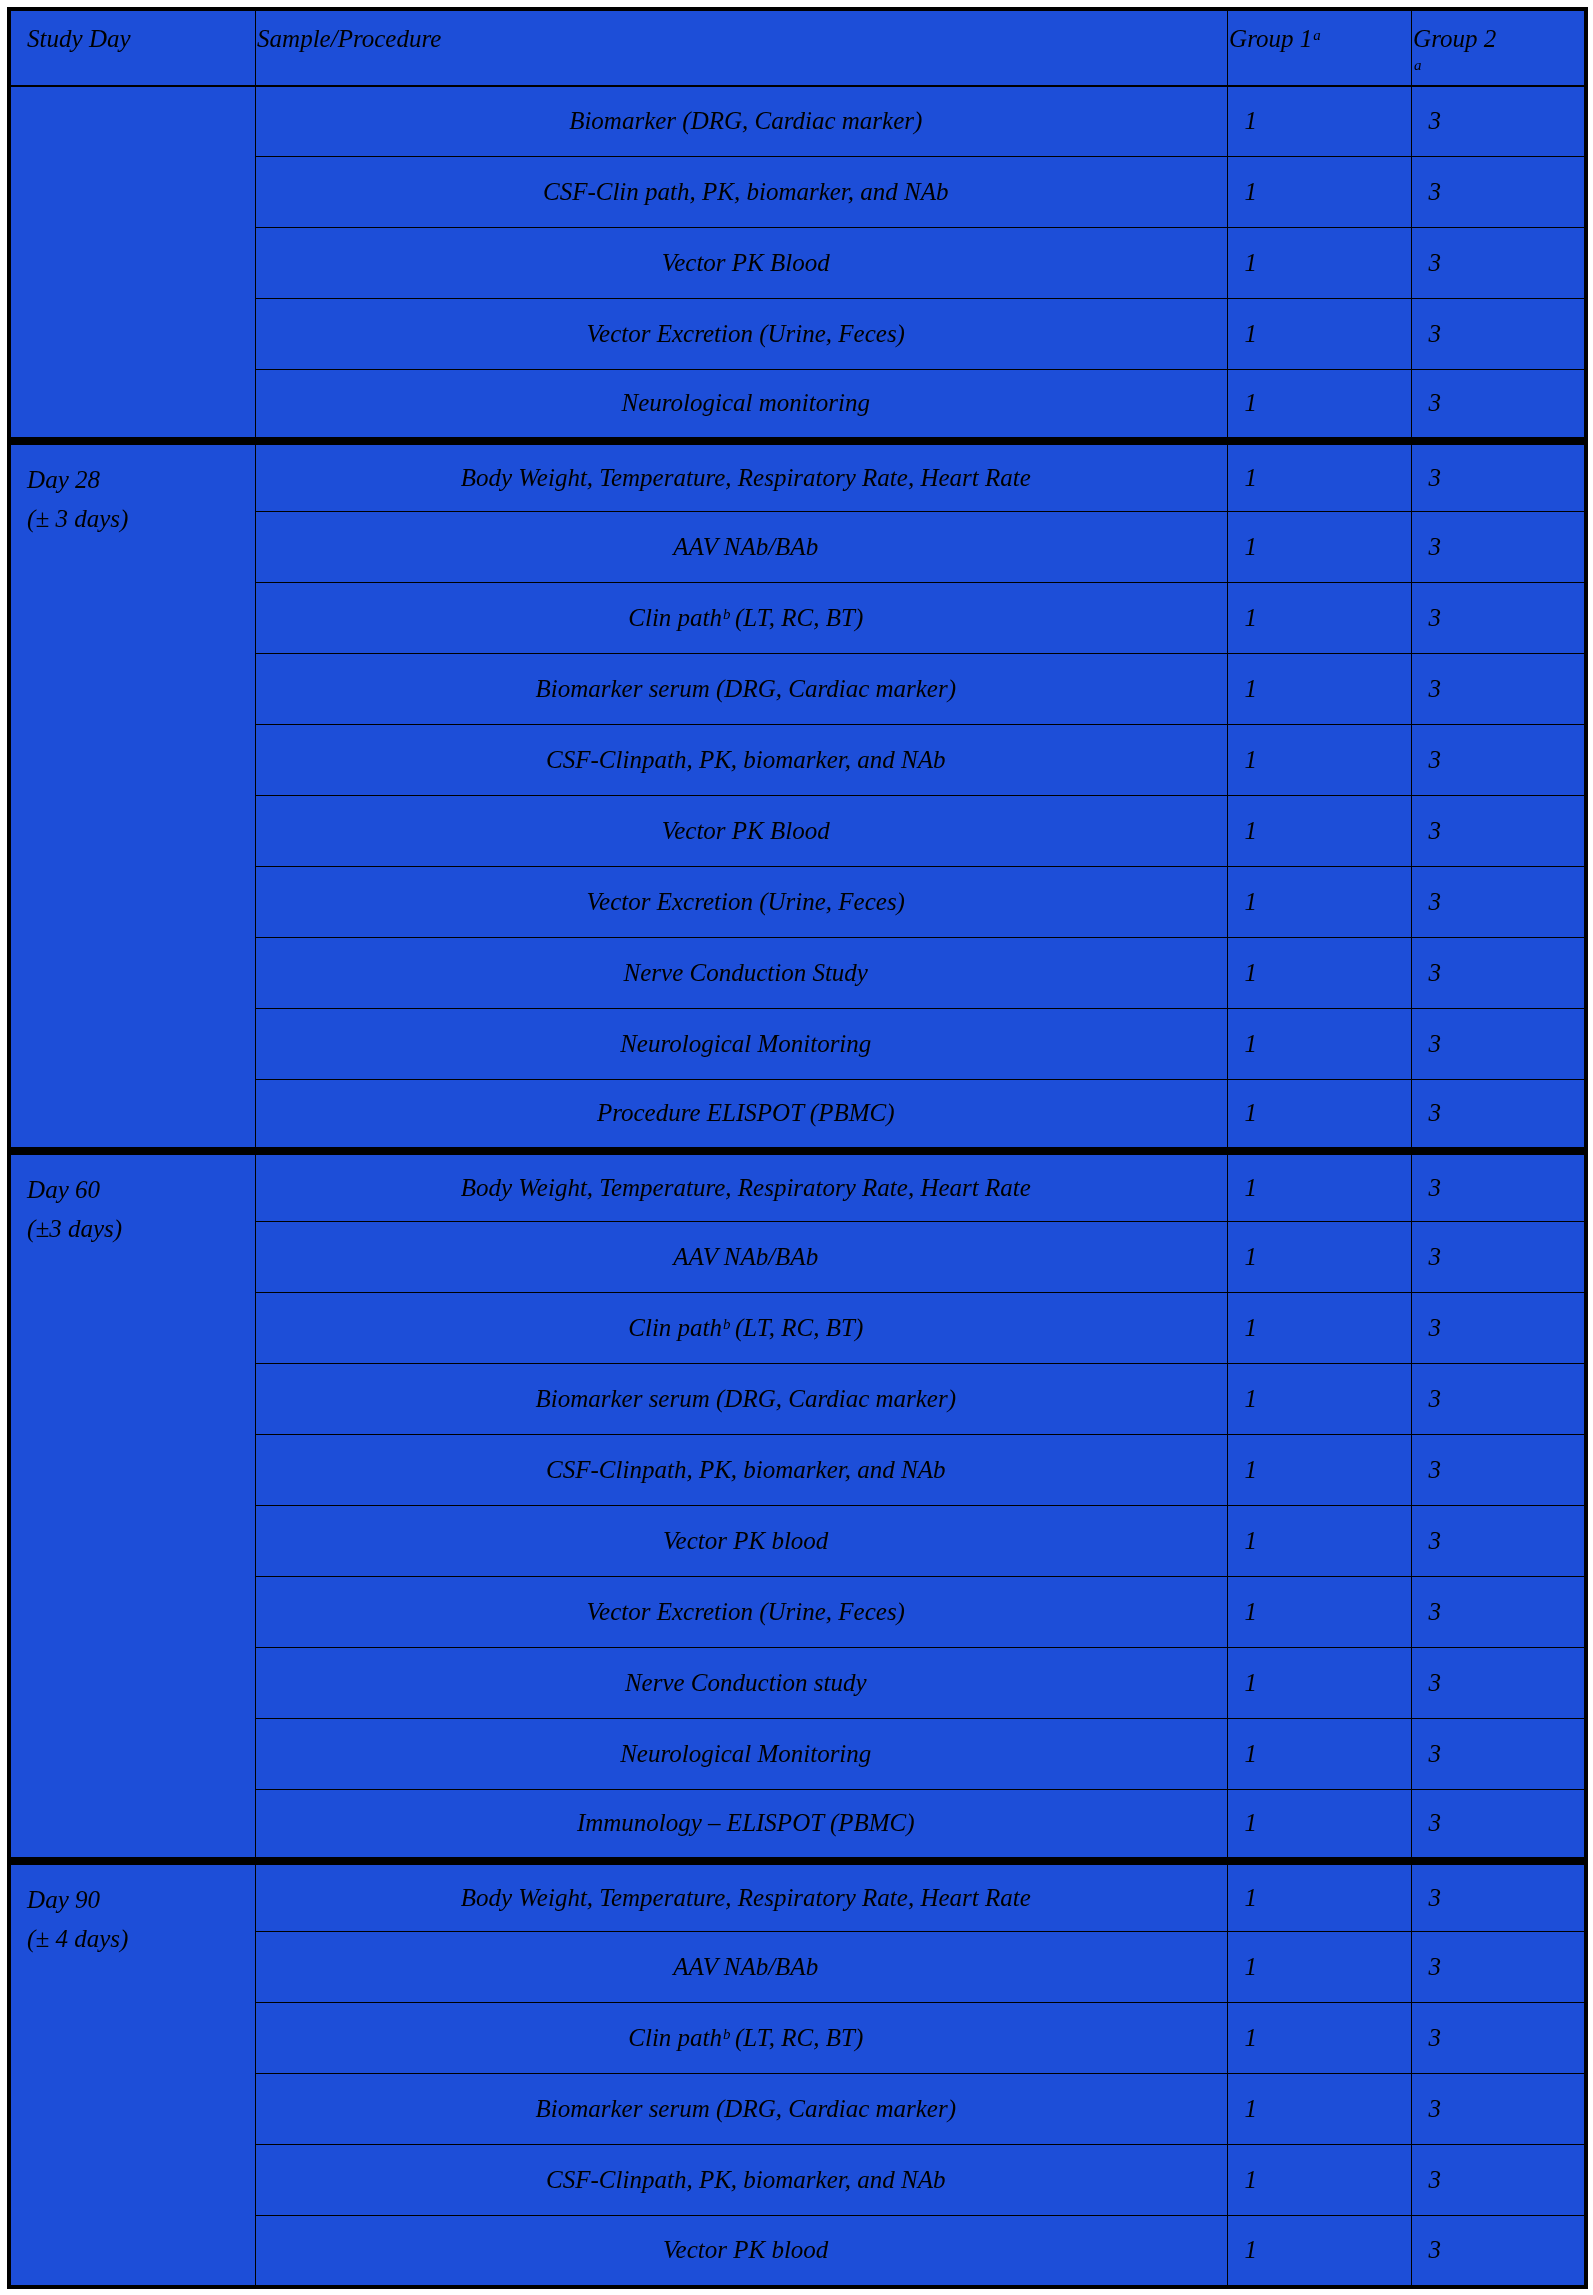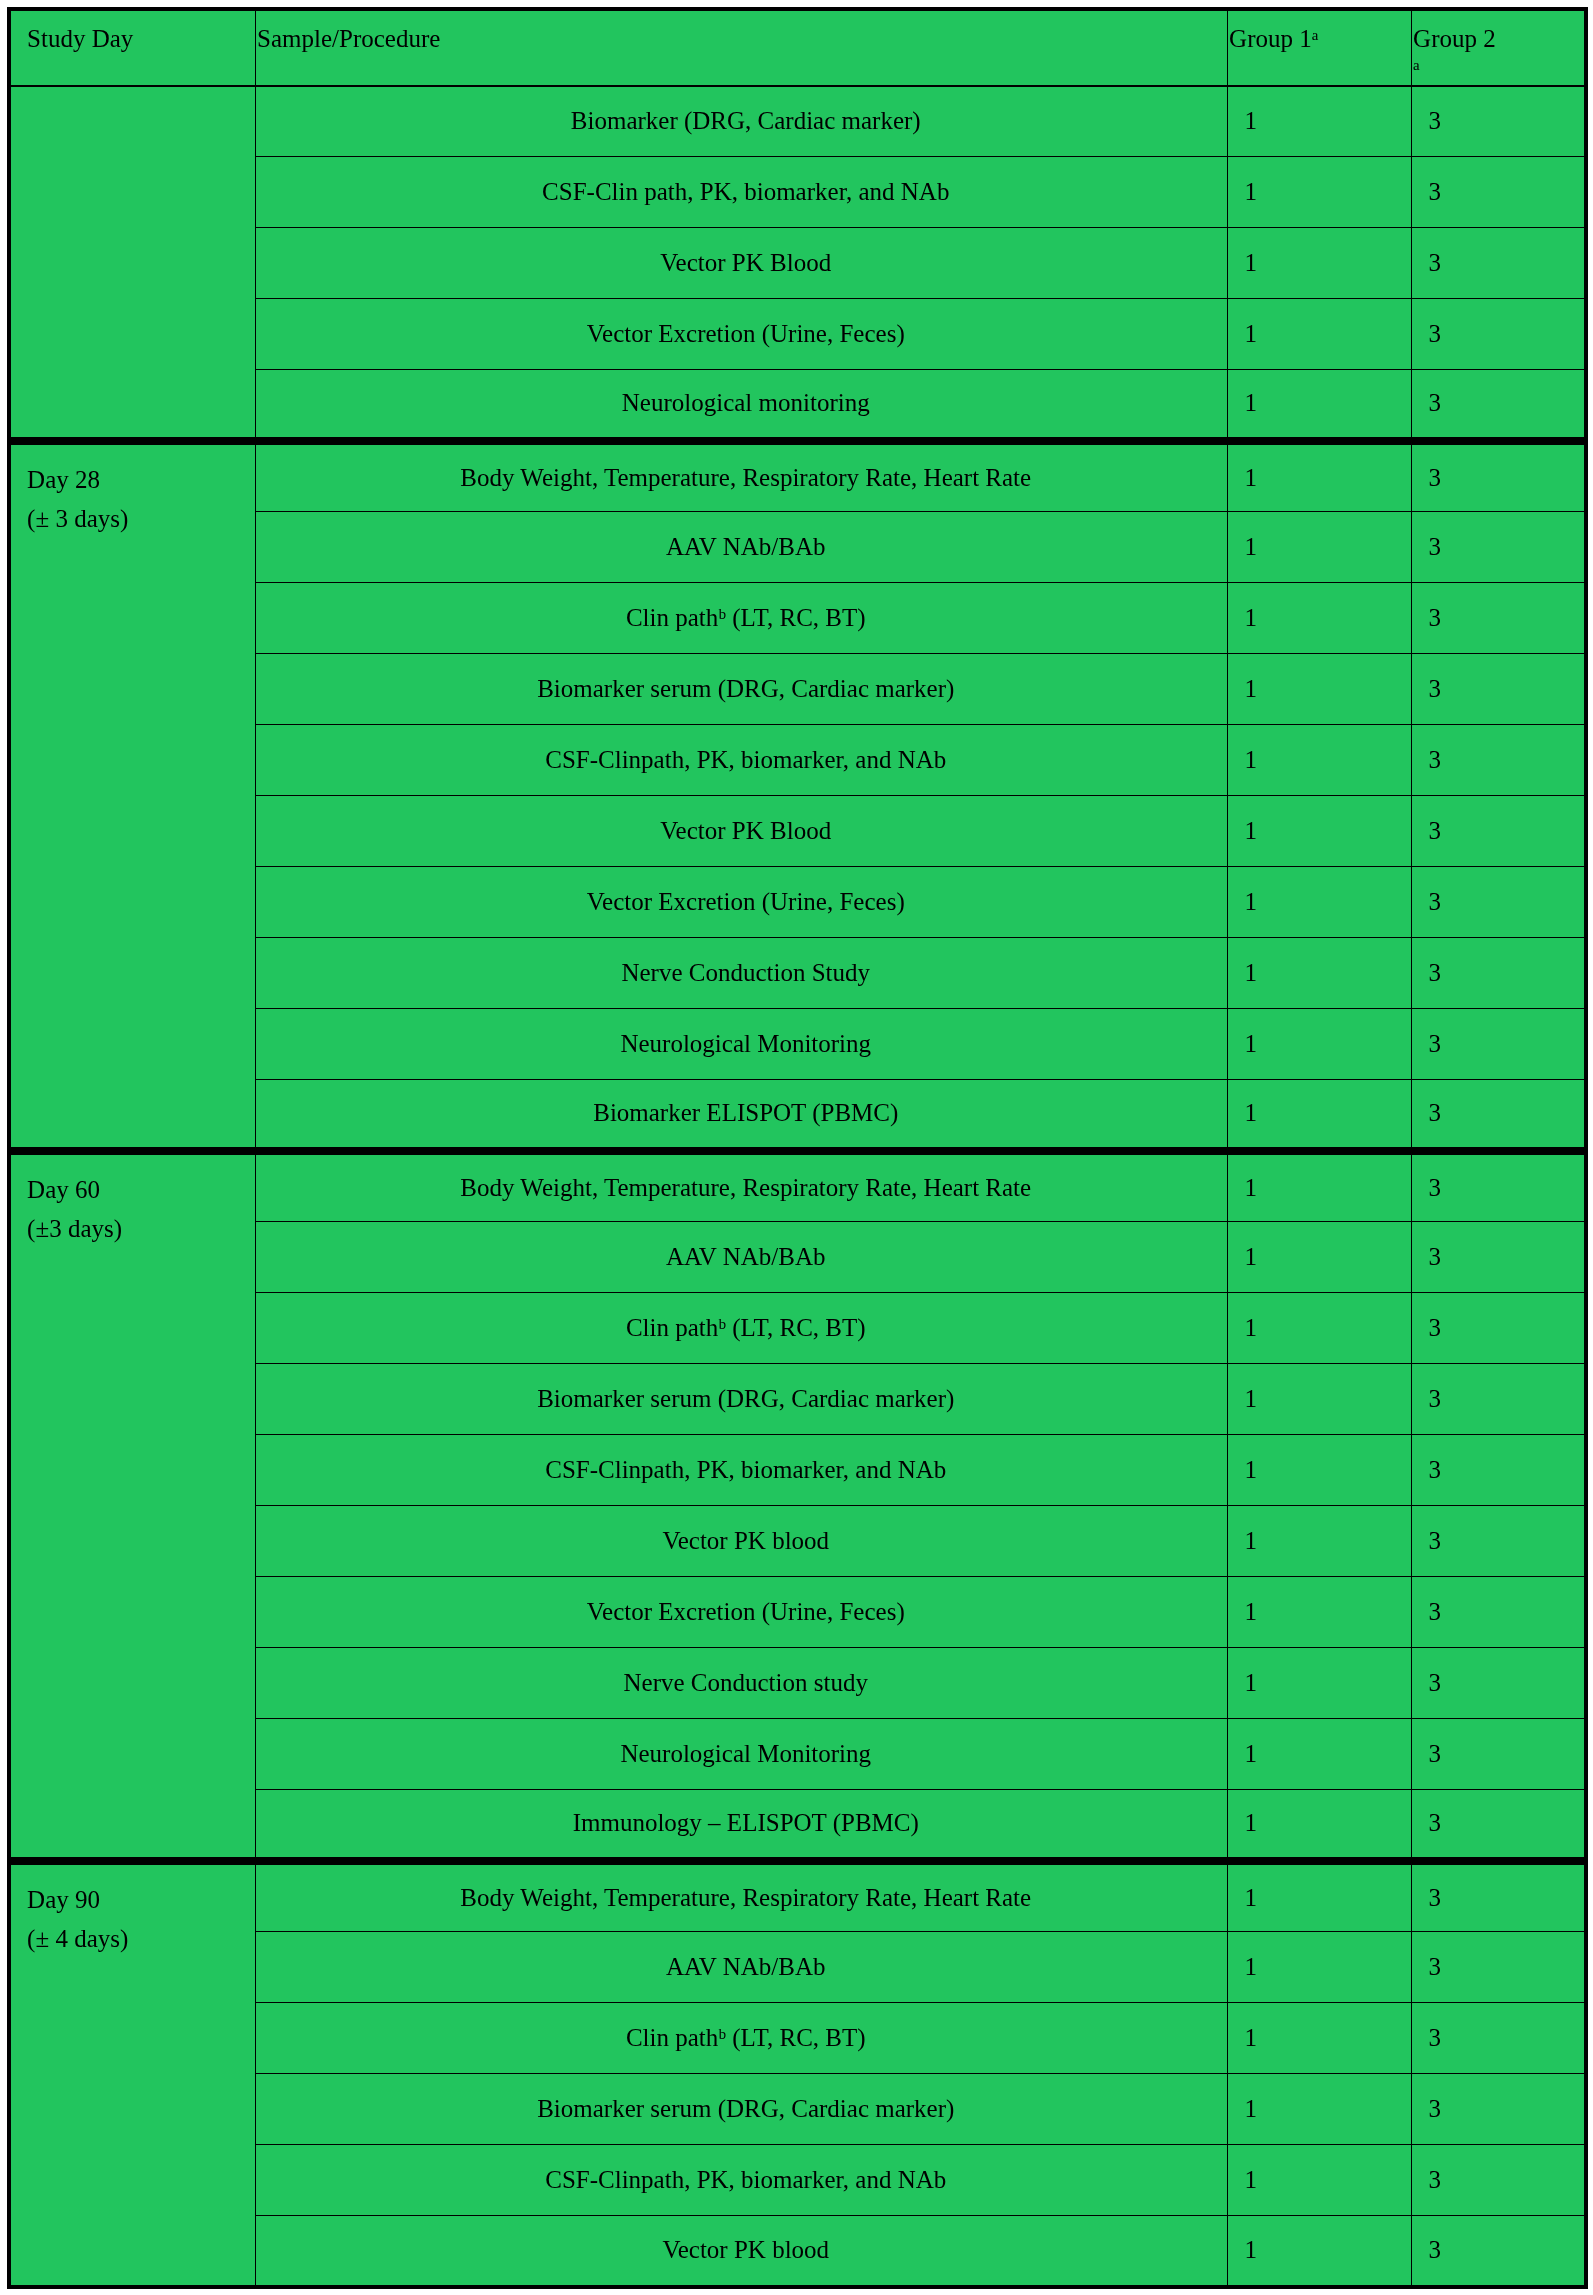--- a/index.html
+++ b/index.html
@@ -15,21 +15,22 @@
     color: #000000;
   }
   .page {
     padding: 6.6px;
   }
   table.schedule {
     border-collapse: collapse;
     table-layout: fixed;
     width: 1580px;
     border: 4.1px solid #000000;
-    background: #22c55e;
+    background: #1d4ed8;
+    font-style: italic;
   }
   col.c-day  { width: 247px; }
   col.c-proc { width: 972px; }
   col.c-g1   { width: 184px; }
   col.c-g2   { width: 174px; }
 
   th, td {
     border: 1.6px solid #000000;
     font-size: 25px;
     font-weight: normal;
@@ -163,21 +164,21 @@
           <td class="proc-cell">Nerve Conduction Study</td>
           <td class="group-cell">1</td>
           <td class="group-cell">3</td>
         </tr>
         <tr>
           <td class="proc-cell">Neurological Monitoring</td>
           <td class="group-cell">1</td>
           <td class="group-cell">3</td>
         </tr>
         <tr>
-          <td class="proc-cell">Biomarker ELISPOT (PBMC)</td>
+          <td class="proc-cell">Procedure ELISPOT (PBMC)</td>
           <td class="group-cell">1</td>
           <td class="group-cell">3</td>
         </tr>
         <tr class="section-start">
           <td rowspan="10" class="day-cell">Day 60
 (±3 days)</td>
           <td class="proc-cell">Body Weight, Temperature, Respiratory Rate, Heart Rate</td>
           <td class="group-cell">1</td>
           <td class="group-cell">3</td>
         </tr>

